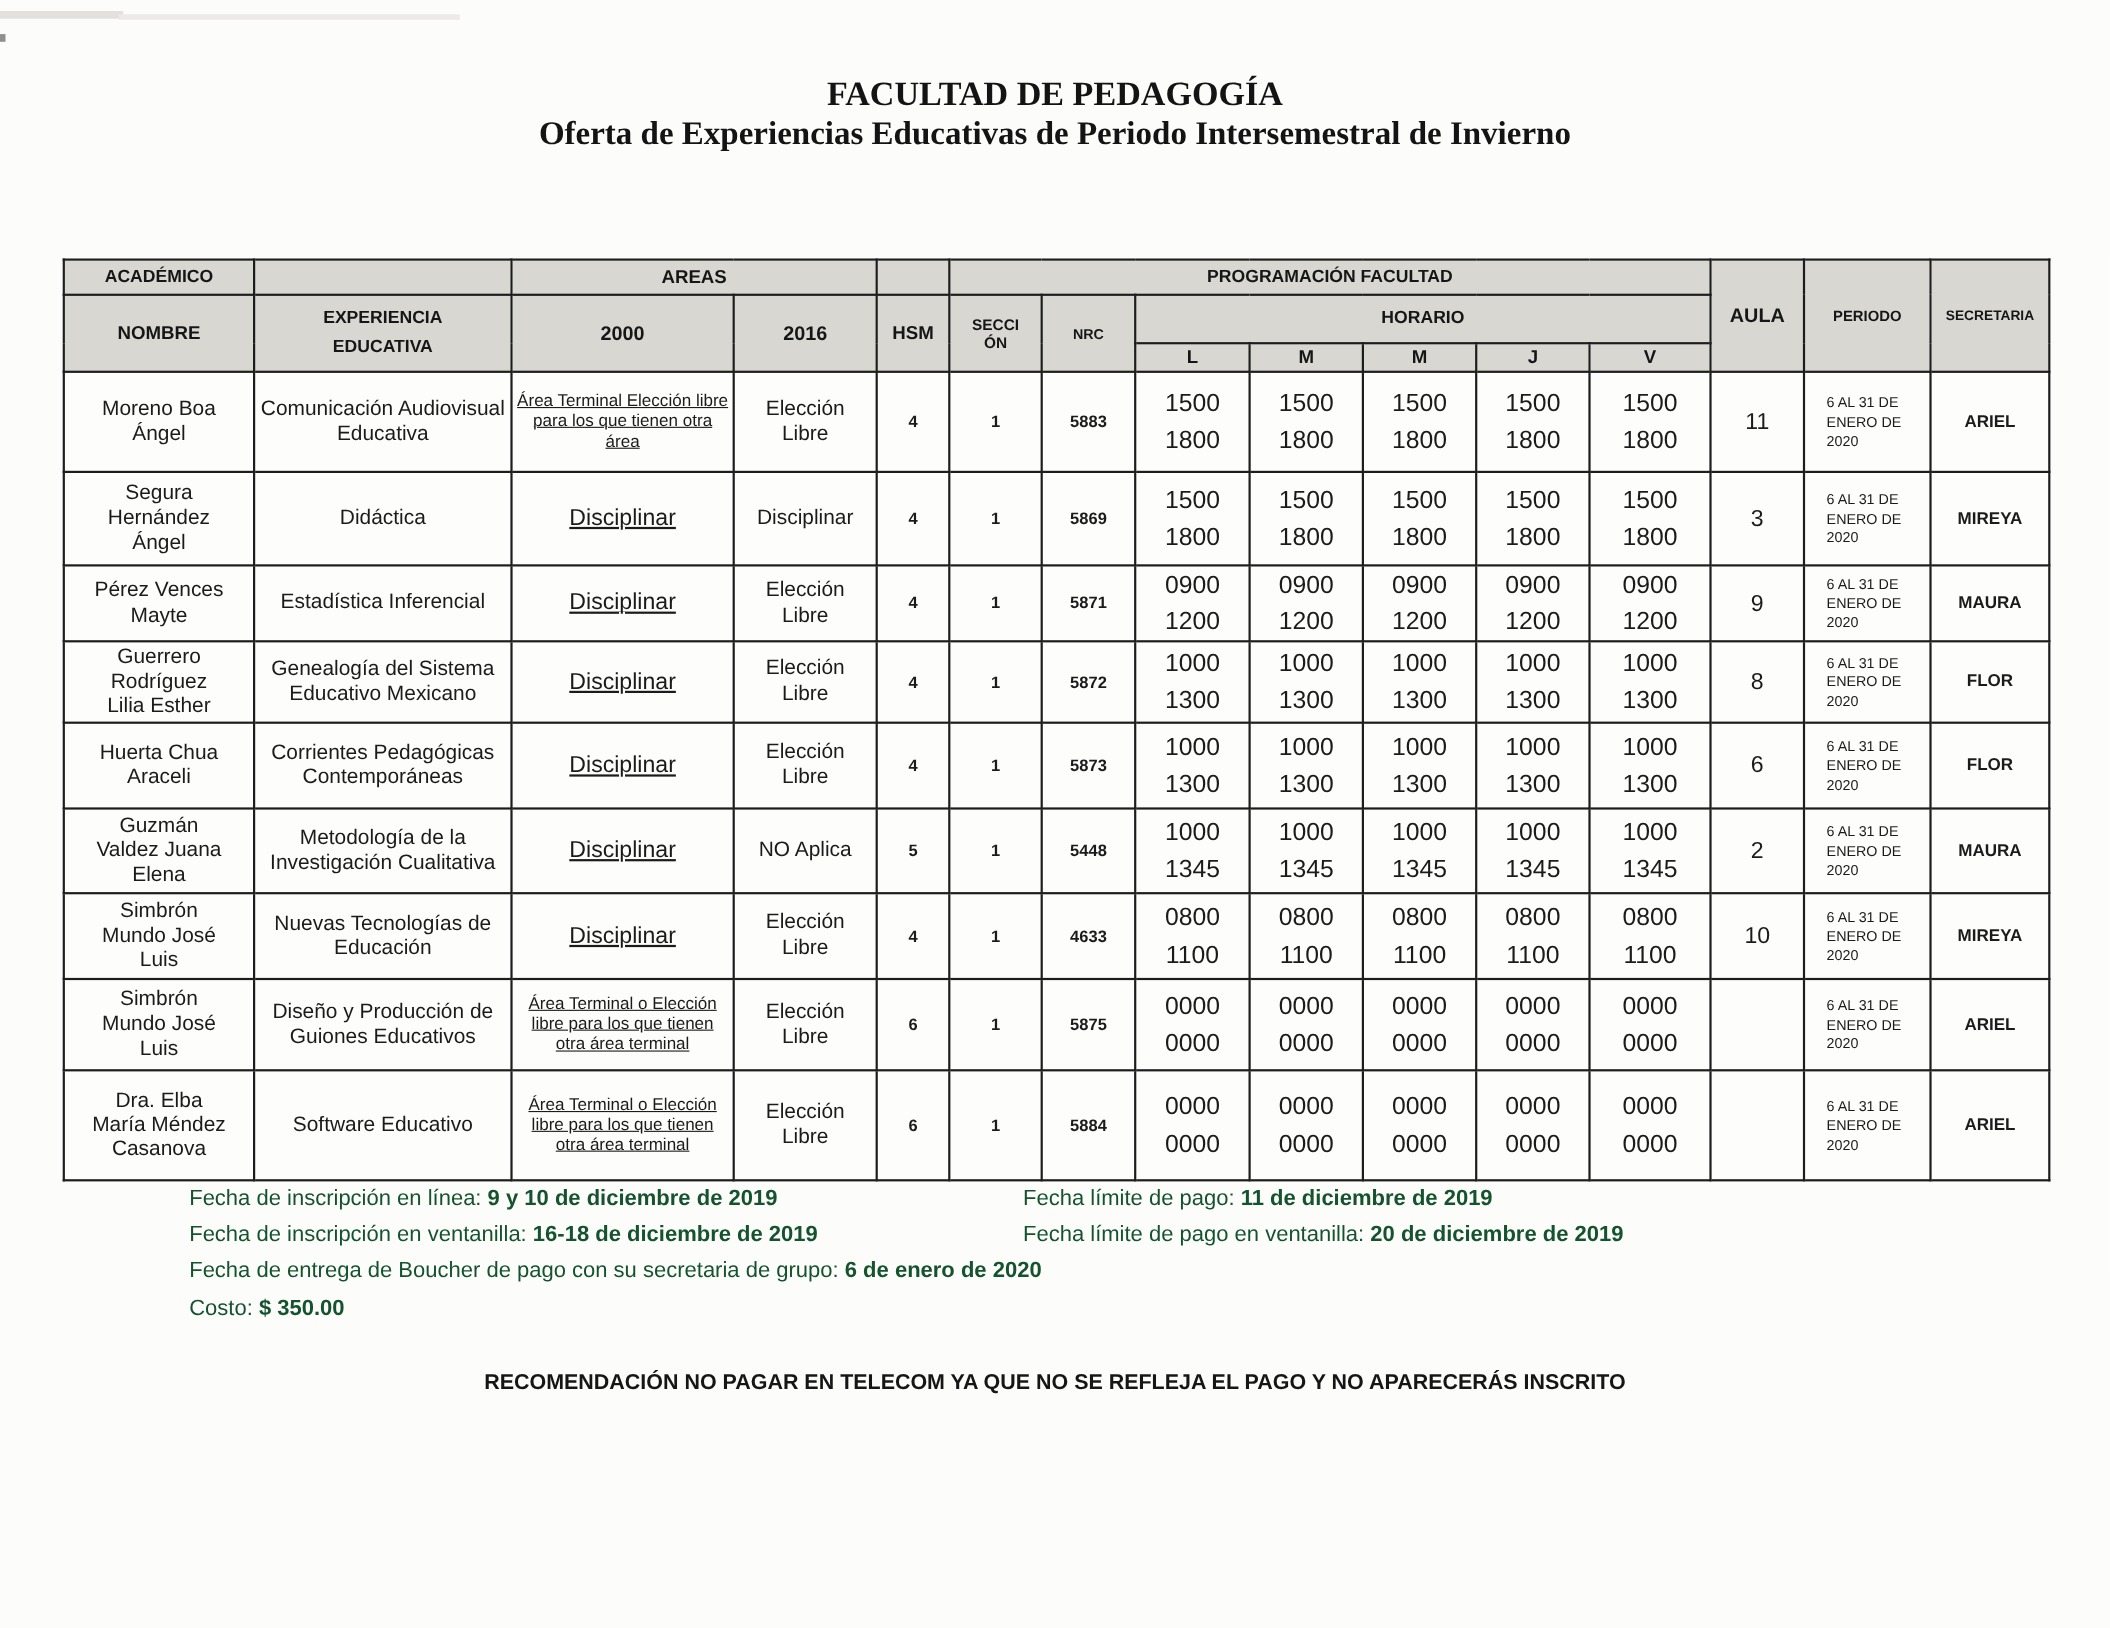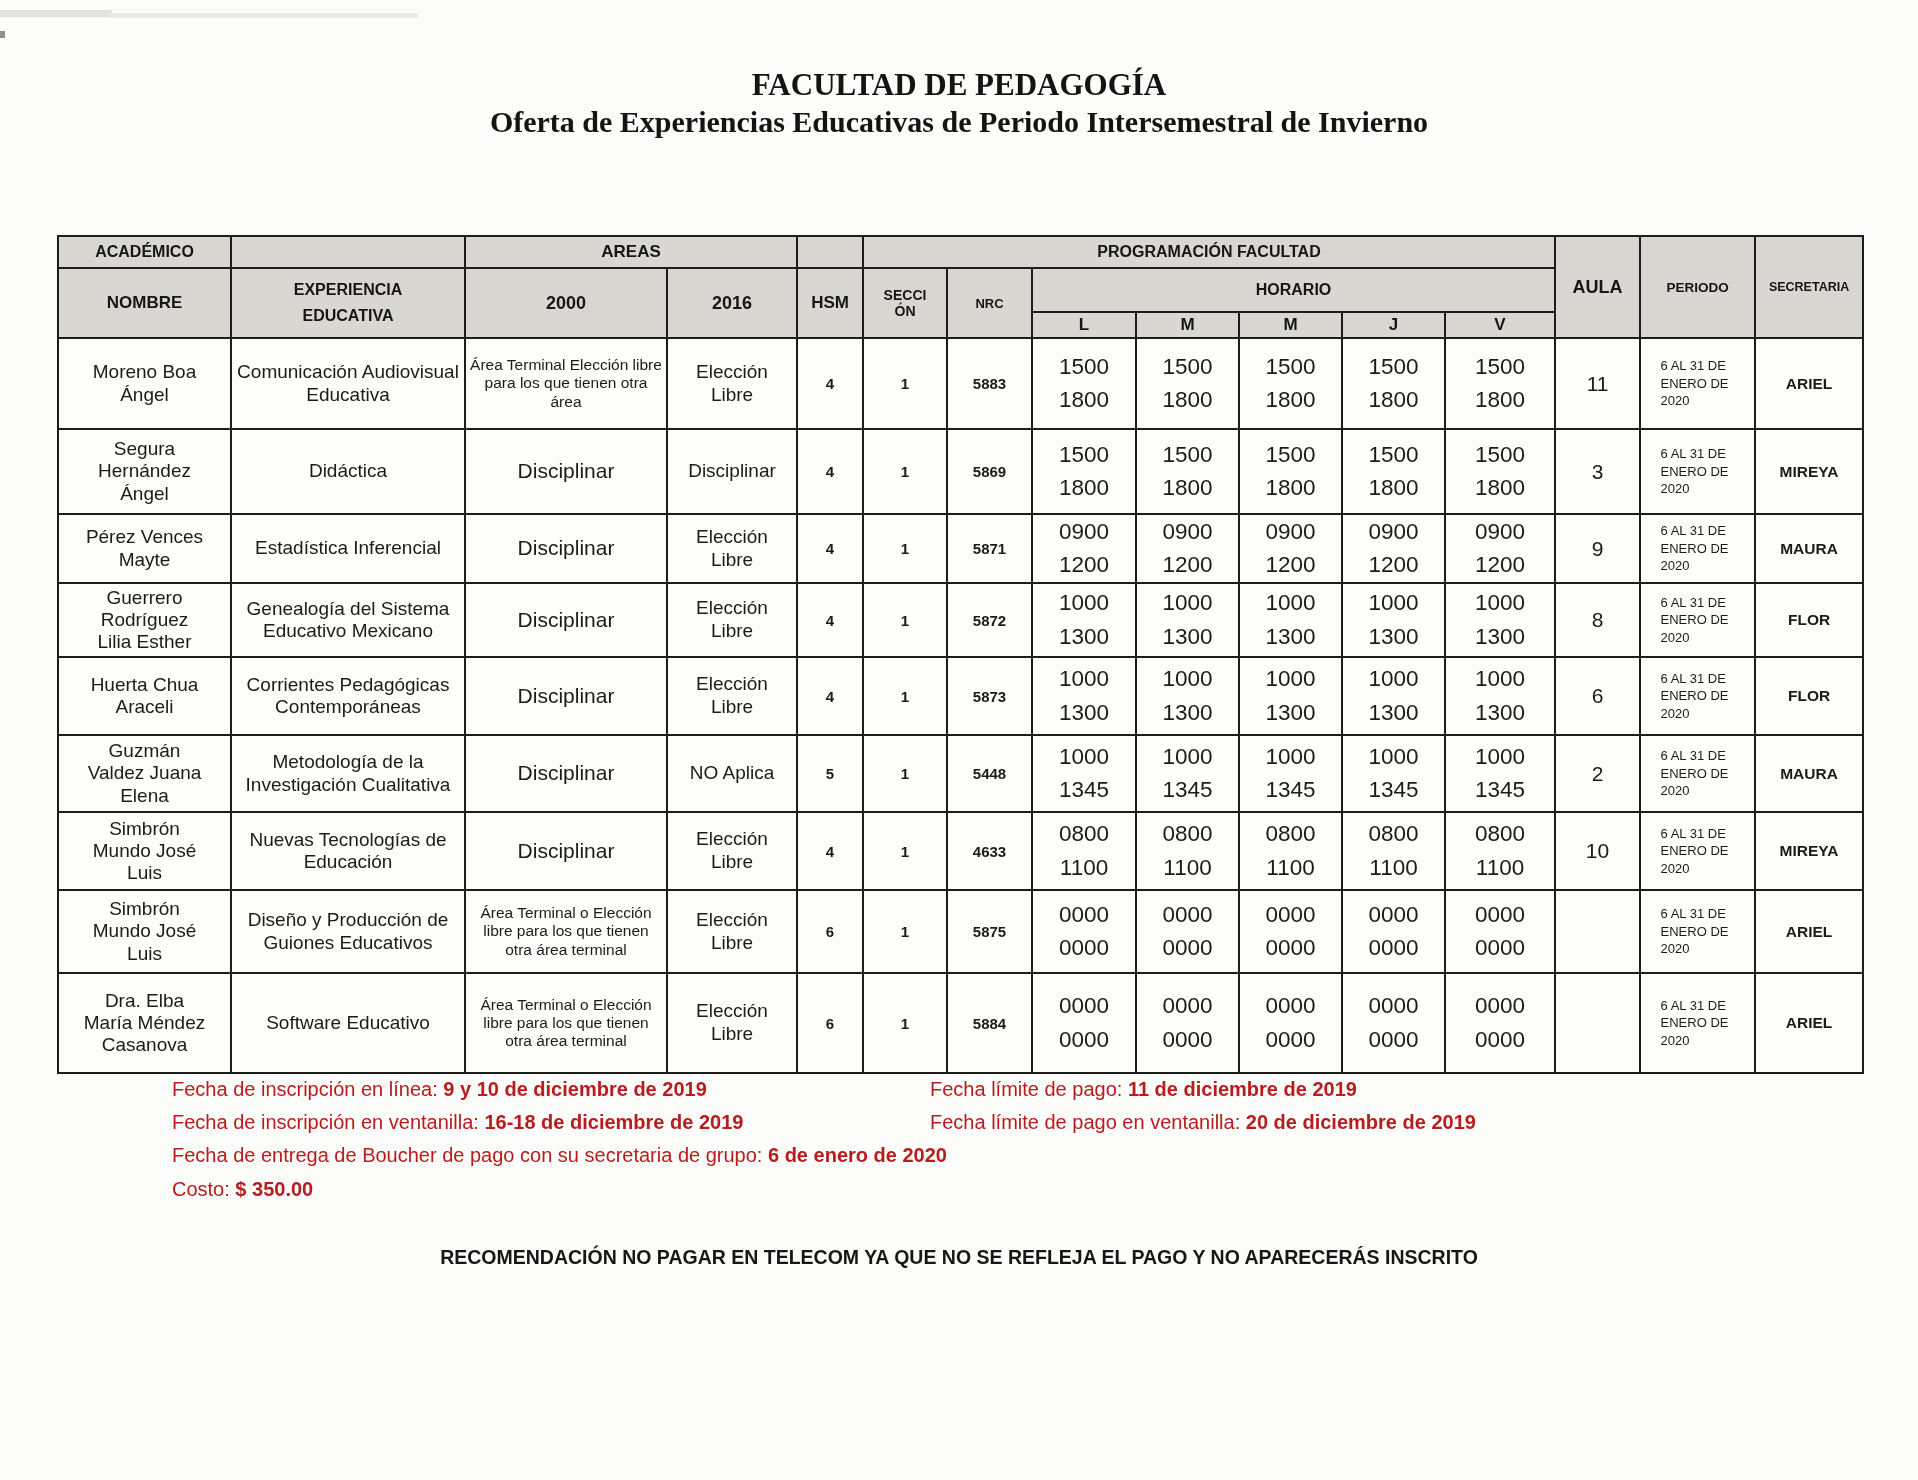--- a/index.html
+++ b/index.html
@@ -58,34 +58,34 @@
   tbody tr:nth-child(4) { height:74px; }
   tbody tr:nth-child(5) { height:78px; }
   tbody tr:nth-child(6) { height:77px; }
   tbody tr:nth-child(7) { height:78px; }
   tbody tr:nth-child(8) { height:83px; }
   tbody tr:nth-child(9) { height:100px; }
 
   td.c-nombre { font-size:19px; line-height:1.16; }
   td.c-nombre .wrap { display:inline-block; width:122px; }
   td.c-exp { font-size:19px; line-height:1.16; }
-  td.c-2000 { font-size:21px; line-height:1.15; }
+  td.c-2000 { font-size:21px; line-height:1.15;text-decoration:underline; }
   td.c-2000.small { font-size:15.5px; line-height:1.18; }
   td.c-2016 { font-size:19px; line-height:1.2; }
   td.c-2016 .wrap { display:inline-block; width:100px; }
   td.c-hsm, td.c-secc { font-size:15px; font-weight:bold; }
   td.c-nrc { font-size:15px; font-weight:bold; }
   td.c-hor { font-size:22.5px; line-height:1;border-radius:25px; }
   td.c-hor .hor-start { margin-bottom:11px; }
   td.c-aula { font-size:21px; }
   td.c-per { font-size:13px; line-height:1.35; }
   td.c-per .per-inner { display:inline-block; width:74px; text-align:left; }
   td.c-sec { font-size:15.5px; font-weight:bold; }
 
-  .footer-line { position:absolute; font-size:20px; white-space:nowrap; color:#b91c1c; }
+  .footer-line { position:absolute; font-size:20px; white-space:nowrap; color:#14532d; }
   .footer-line .bold { font-weight:bold; }
   .nota-line { position:absolute; font-size:17.5px; font-weight:bold; white-space:nowrap; color:#161616; }
   .recom-line {
     position:absolute; left:0; width:1918px; text-align:center;
     font-size:19.5px; font-weight:bold; color:#161616;
   }
   .recom-line .underlined { text-decoration-thickness:2px; text-underline-offset:4px;text-align:right; }
 </style>
 </head>
 <body>

